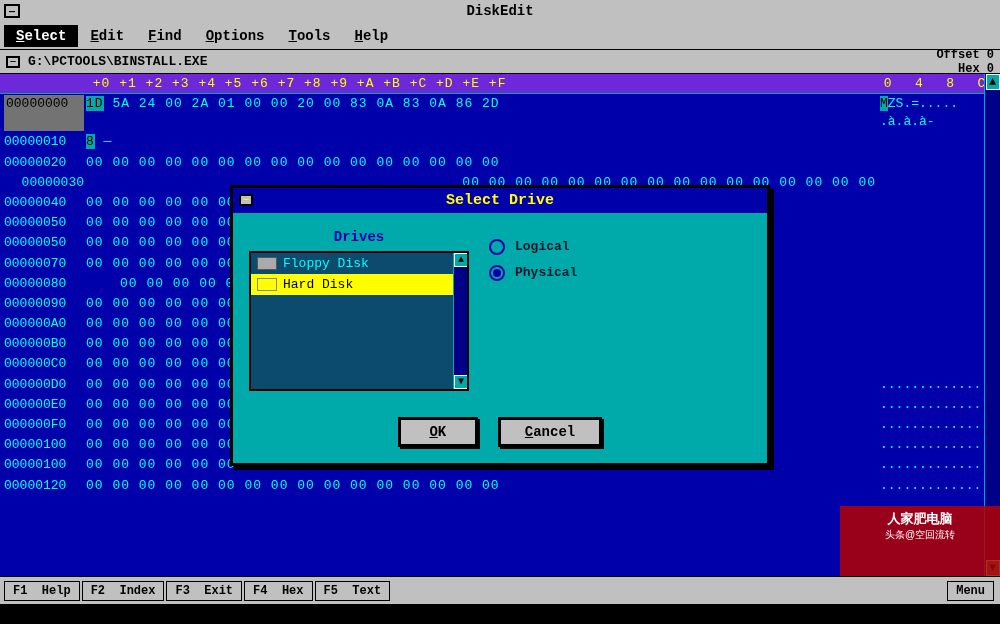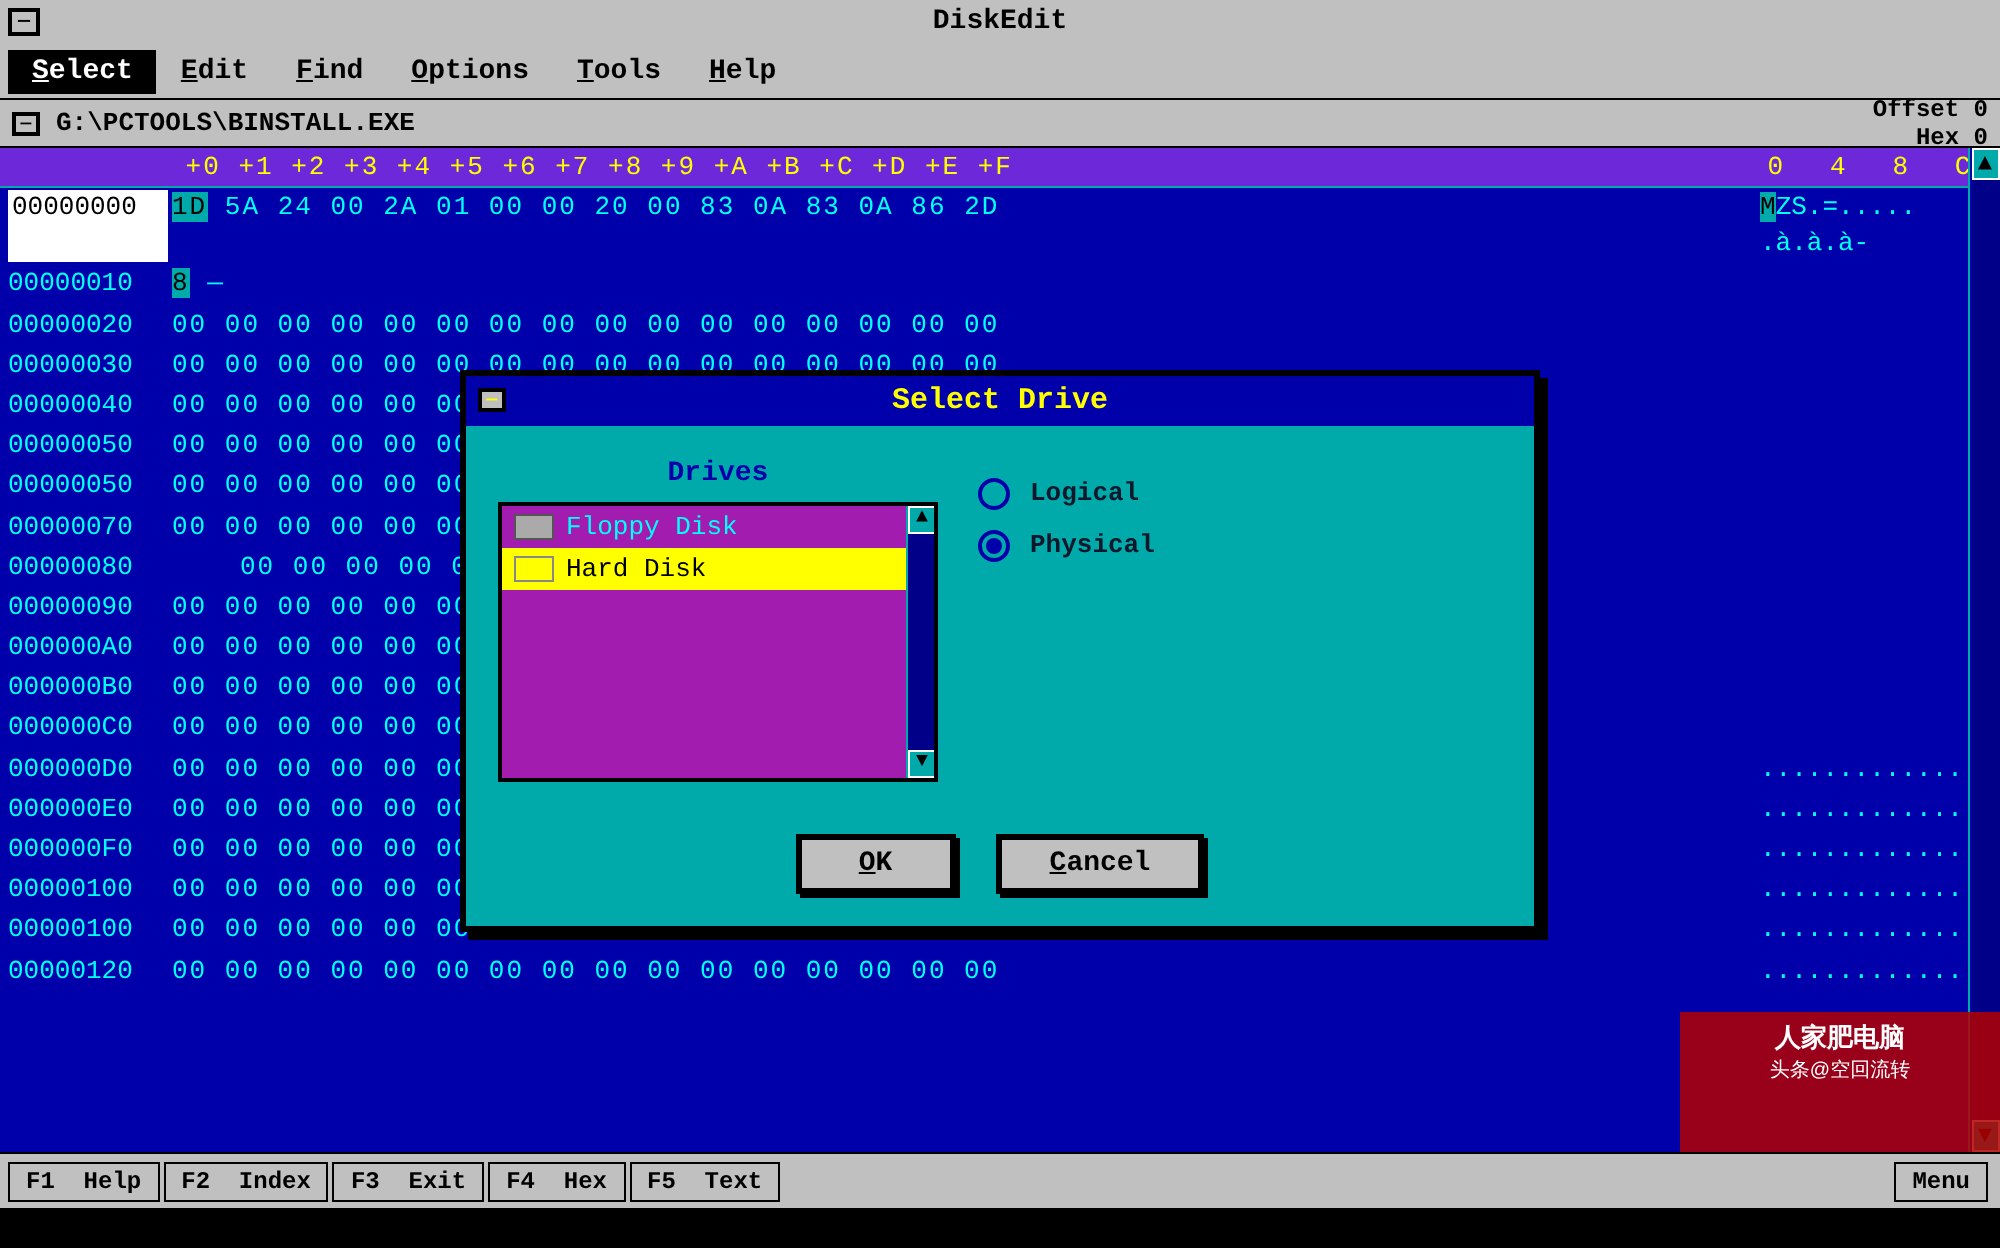--- a/index.html
+++ b/index.html
@@ -264,21 +264,21 @@
       width: 220px;
     }
     #drives-title {
       color: #0000aa;
       font-size: 14px;
       font-weight: bold;
       text-align: center;
       margin-bottom: 6px;
     }
     #drives-listbox {
-      background: #a21caf;
+      background: #0c4a6e;
       border: 2px solid #000;
       height: 140px;
       position: relative;
       overflow: hidden;
     }
     .drive-item {
       display: flex;
       align-items: center;
       padding: 3px 6px;
       color: #00ffff;
@@ -453,36 +453,36 @@
     <div class="hex-cols" style="color:#ffff00;letter-spacing:1px;font-size:13px;">
       &nbsp;+0 +1 +2 +3 +4 +5 +6 +7 +8 +9 +A +B +C +D +E +F
     </div>
     <div class="ascii-col" style="color:#ffff00;min-width:100px;">
       &nbsp;0&nbsp;&nbsp;&nbsp;4&nbsp;&nbsp;&nbsp;8&nbsp;&nbsp;&nbsp;C
     </div>
   </div>
 
   <div id="hex-rows">
     <div class="hex-row selected">
-      <div class="addr" style="background:#ffffff;color:#000;padding:0 2px;">00000000</div>
+      <div class="addr" style="background:#737373;color:#000;padding:0 2px;">00000000</div>
       <div class="hex-data" style="padding-left:2px;"><span style="background:#00aaaa;color:#000;">1D</span> 5A 24 00 2A 01 00 00 20 00 83 0A 83 0A 86 2D</div>
       <div class="ascii-data" style="padding-left:4px;"><span style="background:#00aaaa;color:#000;">M</span>ZS.=..... .à.à.à-</div>
     </div>
     <div class="hex-row">
       <div class="addr">00000010</div>
       <div class="hex-data" style="padding-left:2px;"><span style="background:#00aaaa;color:#000;">8</span>&nbsp;—</div>
       <div class="ascii-data"></div>
     </div>
 
     <div class="hex-row" style="color:#0055aa;">
       <div class="addr">00000020</div>
       <div class="hex-data" style="padding-left:2px;">00 00 00 00 00 00 00 00 00 00 00 00 00 00 00 00</div>
       <div class="ascii-data"></div>
     </div>
-    <div class="hex-row" style="color:#0055aa;">
+    <div class="hex-row" style="color:#0055aa;text-align:right;">
       <div class="addr">00000030</div>
       <div class="hex-data" style="padding-left:2px;">00 00 00 00 00 00 00 00 00 00 00 00 00 00 00 00</div>
       <div class="ascii-data"></div>
     </div>
     <div class="hex-row" style="color:#0055aa;">
       <div class="addr">00000040</div>
       <div class="hex-data" style="padding-left:2px;">00 00 00 00 00 00 00 00 00 00 00 00 00 00 00 00</div>
       <div class="ascii-data"></div>
     </div>
     <div class="hex-row" style="color:#0055aa;">

